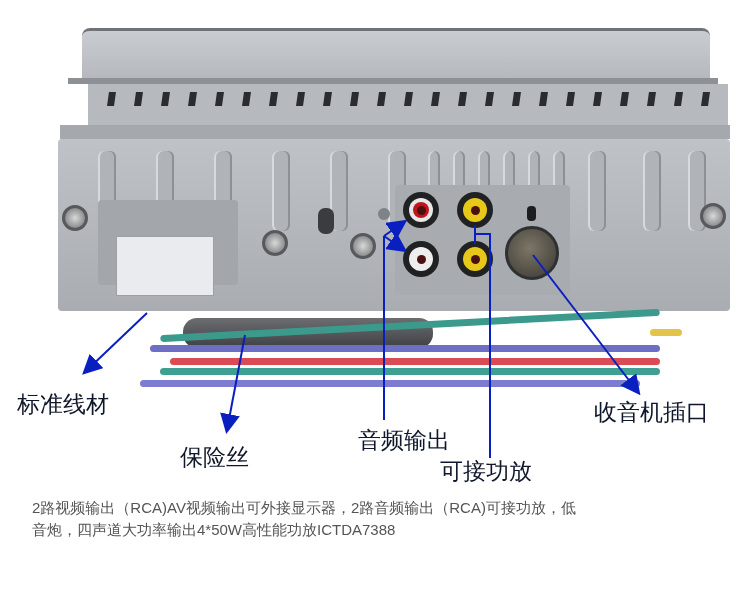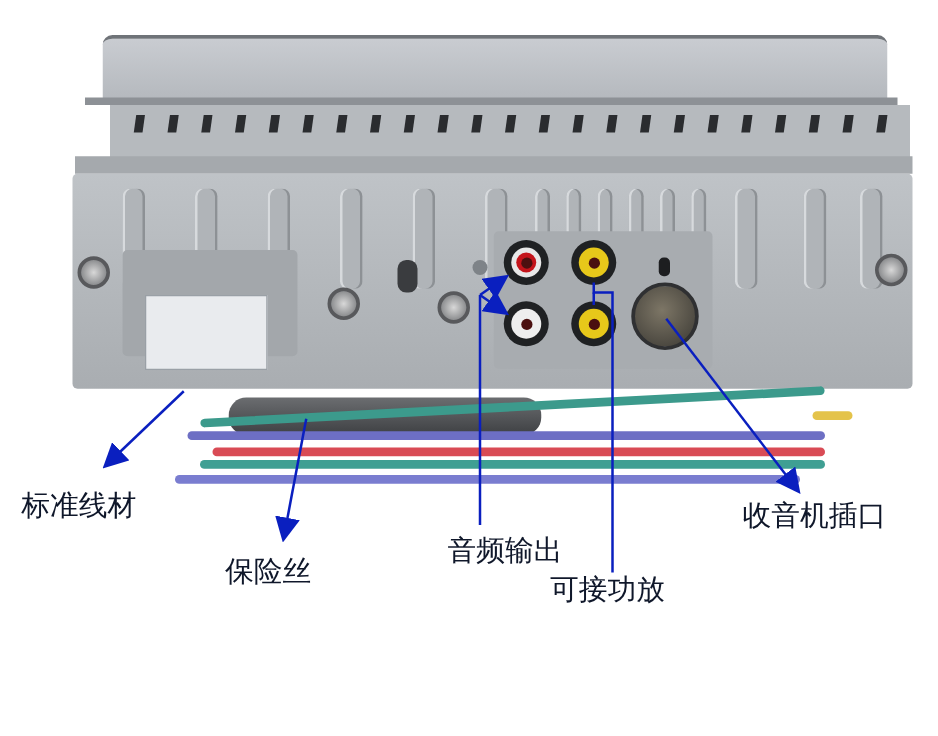--- a/index.html
+++ b/index.html
@@ -136,13 +136,15 @@
   <line x1="533" y1="255" x2="638" y2="392" stroke="#0a1fbf" stroke-width="2" marker-end="url(#ah)"></line>
 </svg>
 
 <div class="label" style="left:17px;top:389px">标准线材</div>
 <div class="label" style="left:180px;top:442px">保险丝</div>
 <div class="label" style="left:358px;top:425px">音频输出</div>
 <div class="label" style="left:440px;top:456px">可接功放</div>
 <div class="label" style="left:594px;top:397px">收音机插口</div>
 
 <div class="abs desc">
+  <div>2路视频输出（RCA)AV视频输出可外接显示器，2路音频输出（RCA)可接功放，低</div>
+  <div>音炮，四声道大功率输出4*50W高性能功放ICTDA7388</div>
 </div>
 
 </body></html>

